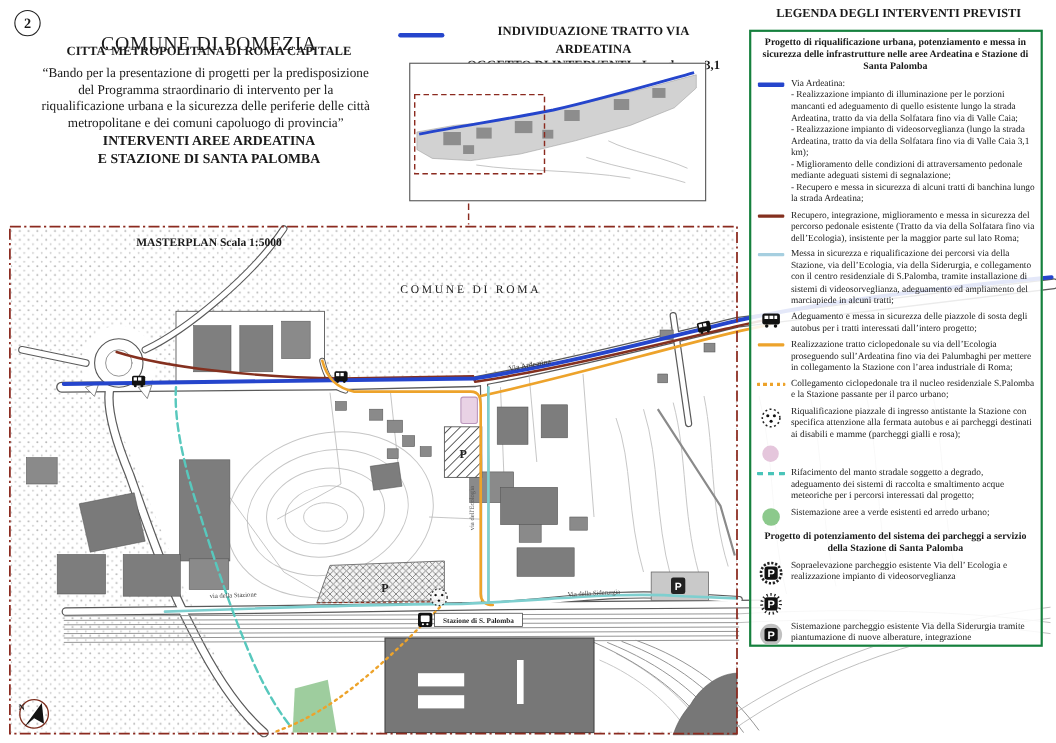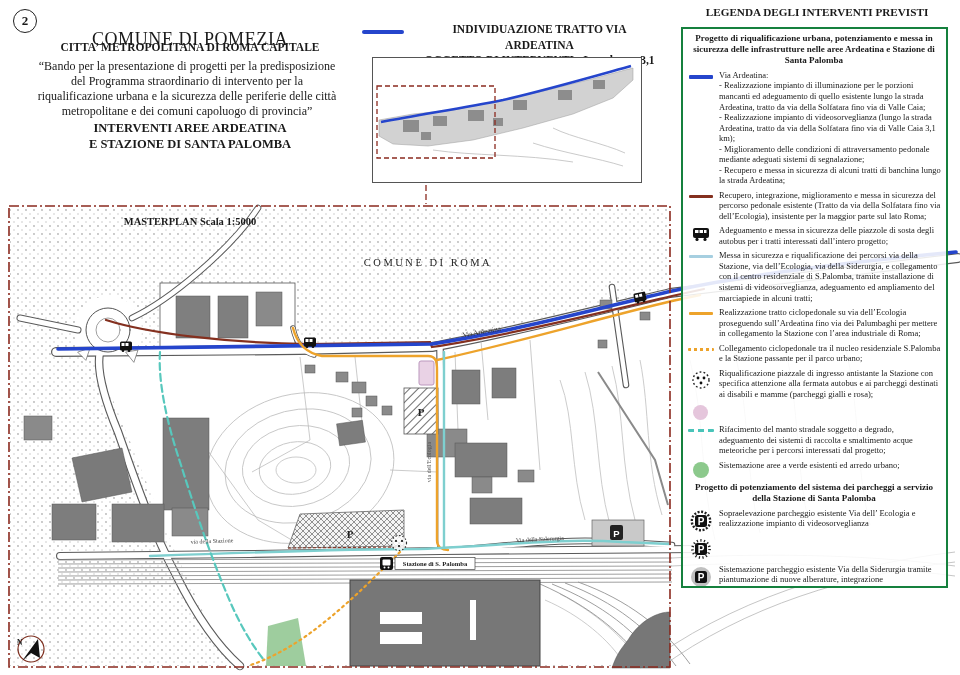--- a/index.html
+++ b/index.html
@@ -320,41 +320,41 @@
 
     <div class="li">
       <div class="ic">
           <div class="sw sw-brown"></div>
         </div>
       <div class="tx">Recupero, integrazione, miglioramento e messa in sicurezza del percorso pedonale esistente (Tratto da via della Solfatara fino via dell’Ecologia), insistente per la maggior parte sul lato Roma;</div>
     </div>
 
     <div class="li">
       <div class="ic">
+          <div class="sw sw-lblue"></div>
+        </div>
+      <div class="tx">Messa in sicurezza e riqualificazione dei percorsi via della Stazione, via dell’Ecologia, via della Siderurgia, e collegamento con il centro residenziale di S.Palomba, tramite installazione di sistemi di videosorveglianza, adeguamento ed ampliamento del marciapiede in alcuni tratti;</div>
+    </div>
+
+    <div class="li">
+      <div class="ic">
         <svg width="18" height="15">
           <rect x="1" y="1" width="16" height="10" rx="2" fill="#111"></rect>
           <rect x="3" y="3" width="3.5" height="3" fill="#fff"></rect>
             <rect x="7.5" y="3" width="3.5" height="3" fill="#fff"></rect>
             <rect x="12" y="3" width="2.5" height="3" fill="#fff"></rect>
           <circle cx="5" cy="12.4" r="1.6" fill="#111"></circle>
             <circle cx="13" cy="12.4" r="1.6" fill="#111"></circle>
         </svg>
       </div>
       <div class="tx">Adeguamento e messa in sicurezza delle piazzole di sosta degli autobus per i tratti interessati dall’intero progetto;</div>
     </div>
 
     <div class="li">
       <div class="ic">
-          <div class="sw sw-lblue"></div>
-        </div>
-      <div class="tx">Messa in sicurezza e riqualificazione dei percorsi via della Stazione, via dell’Ecologia, via della Siderurgia, e collegamento con il centro residenziale di S.Palomba, tramite installazione di sistemi di videosorveglianza, adeguamento ed ampliamento del marciapiede in alcuni tratti;</div>
-    </div>
-
-    <div class="li">
-      <div class="ic">
           <div class="sw sw-orange"></div>
         </div>
       <div class="tx">Realizzazione tratto ciclopedonale su via dell’Ecologia proseguendo sull’Ardeatina fino via dei Palumbaghi per mettere in collegamento la Stazione con l’area industriale di Roma;</div>
     </div>
 
     <div class="li">
       <div class="ic">
           <div class="sw sw-odot"></div>
         </div>
       <div class="tx">Collegamento ciclopedonale tra il nucleo residenziale S.Palomba e la Stazione passante per il parco urbano;</div>

